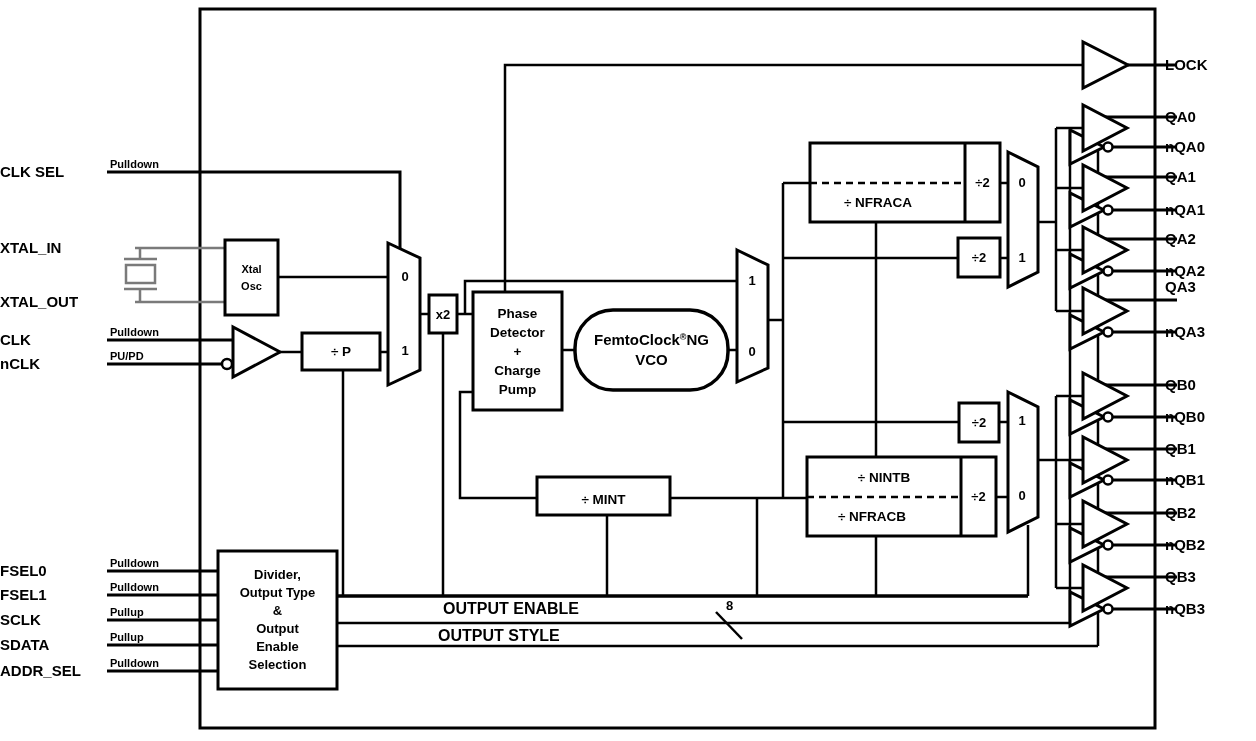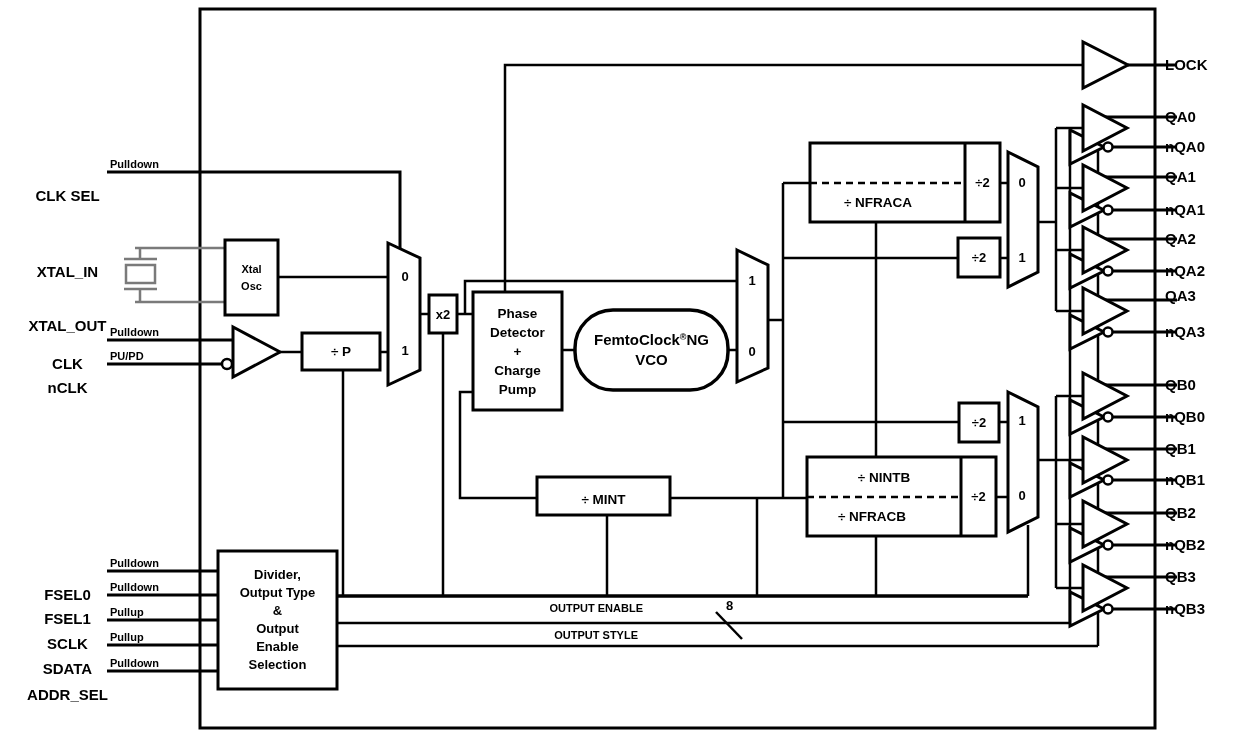--- a/index.html
+++ b/index.html
@@ -2,30 +2,30 @@
 <html><head>
 <meta charset="utf-8">
 <style>
   html,body{margin:0;padding:0;background:#ffffff;}
   #stage{
     position:relative;width:1256px;height:741px;background:#ffffff;overflow:hidden;
     font-family:"Liberation Sans",sans-serif;color:#000;
   }
   #stage svg{position:absolute;left:0;top:0;}
   .lbl{position:absolute;font-weight:bold;white-space:pre-line;line-height:17px;font-size:15px;}
-  .pin-l{left:16px;width:103px;text-align:center;margin-top:24px;}
+  .pin-l{left:0;width:103px;text-align:left;}
   .ann{position:absolute;font-weight:bold;font-size:11px;line-height:13px;left:110px;}
   .pin-r{left:1165px;width:90px;text-align:left;}
   .blk{display:flex;align-items:center;justify-content:center;text-align:center;}
   .fs13{font-size:13px;line-height:15px;}
   .fs135{font-size:13.5px;line-height:19px;}
   .xtal{font-size:11px;line-height:17px;}
   .ctl{font-size:13px;line-height:18px;}
   .muxn{width:14px;height:14px;font-size:13px;line-height:14px;text-align:center;}
-  .busl{font-size:11px;line-height:15px;text-align:right;width:200px;}
+  .busl{font-size:16px;line-height:15px;text-align:left;width:200px;}
   .vco-label{flex-direction:column;font-size:15px;line-height:18px;}
   .reg{font-size:9px;position:relative;top:-5px;}
   .n8{font-size:13px;line-height:14px;}
 </style>
 </head>
 <body>
 
 <div id="stage">
 <svg width="1256" height="741" viewBox="0 0 1256 741">
 
@@ -192,21 +192,21 @@
 <div class="ann" style="top:631px">Pullup</div>
 <div class="ann" style="top:657px">Pulldown</div>
 
 <div class="lbl pin-r" style="top:56px">LOCK</div>
 <div class="lbl pin-r" style="top:108px">QA0</div>
 <div class="lbl pin-r" style="top:138px">nQA0</div>
 <div class="lbl pin-r" style="top:168px">QA1</div>
 <div class="lbl pin-r" style="top:201px">nQA1</div>
 <div class="lbl pin-r" style="top:230px">QA2</div>
 <div class="lbl pin-r" style="top:262px">nQA2</div>
-<div class="lbl pin-r" style="top:287px">QA3</div>
+<div class="lbl pin-r" style="top:278px">QA3</div>
 <div class="lbl pin-r" style="top:323px">nQA3</div>
 <div class="lbl pin-r" style="top:376px">QB0</div>
 <div class="lbl pin-r" style="top:408px">nQB0</div>
 <div class="lbl pin-r" style="top:440px">QB1</div>
 <div class="lbl pin-r" style="top:471px">nQB1</div>
 <div class="lbl pin-r" style="top:504px">QB2</div>
 <div class="lbl pin-r" style="top:536px">nQB2</div>
 <div class="lbl pin-r" style="top:568px">QB3</div>
 <div class="lbl pin-r" style="top:600px">nQB3</div>
 

